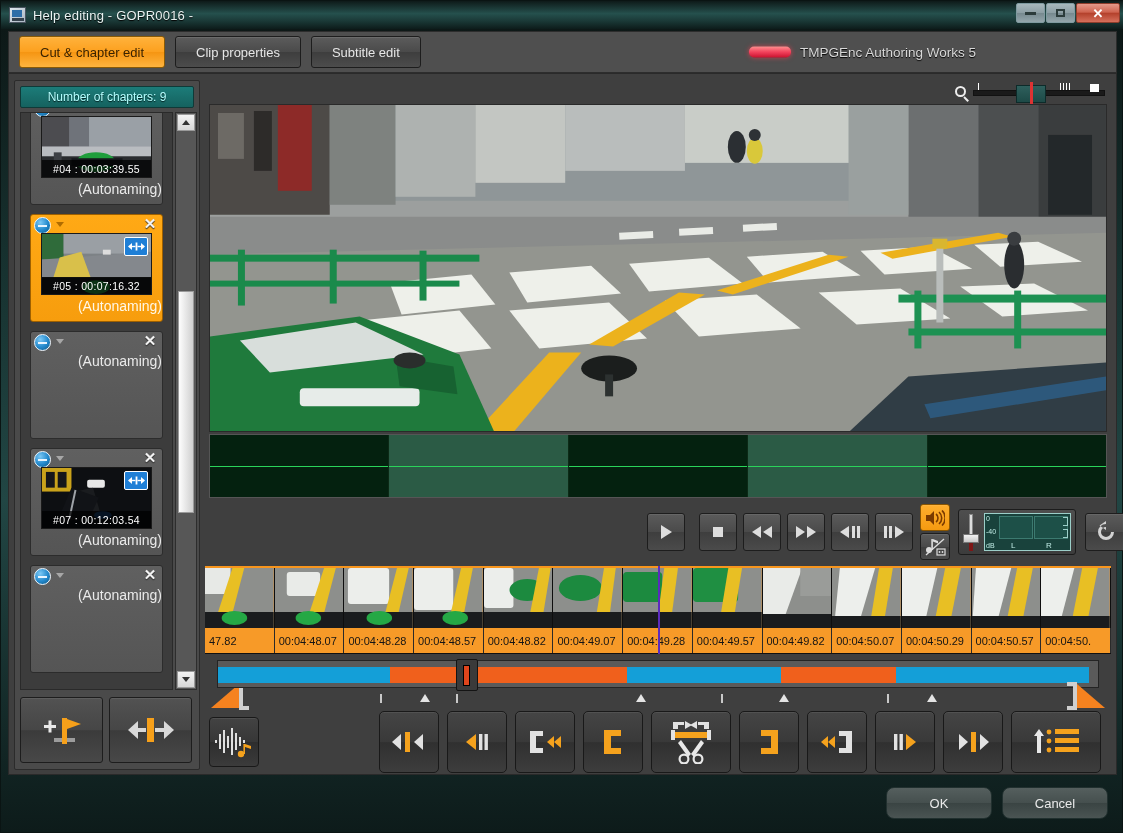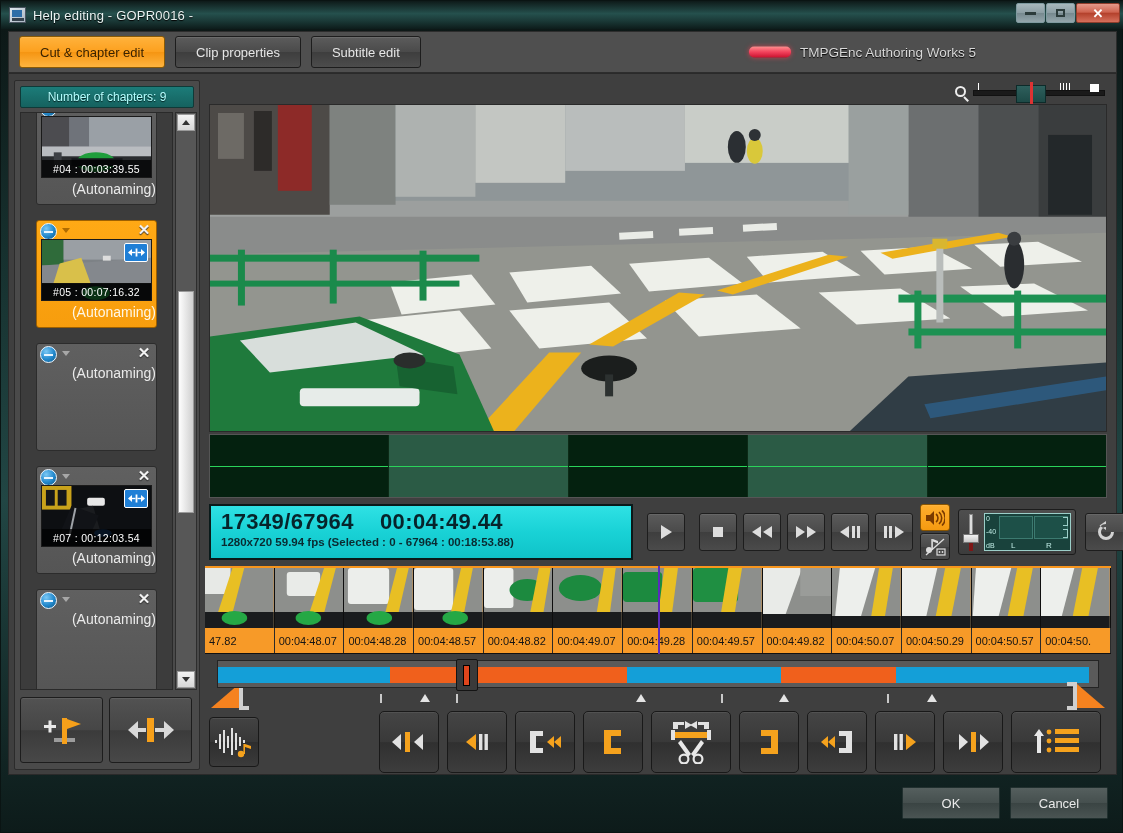--- a/index.html
+++ b/index.html
@@ -106,21 +106,21 @@
     margin:5px; height:22px; border:1px solid #0f3a38; border-radius:2px;
     background:linear-gradient(180deg,#1c7c79 0%, #15625f 100%);
     color:#b4ffff; font-size:12px; display:flex; align-items:center; justify-content:center;
     text-shadow:0 1px 1px #001f1e;
   }
   .chapters-list {
     position:absolute; left:5px; top:31px; width:153px; height:578px;
     overflow:hidden; background:#3c3c3c; border:1px solid #2a2a2a;
   }
   .chap {
-    position:relative; margin:15px; height:108px;
+    position:relative; margin:9px; height:108px;
     background:linear-gradient(180deg,#606060 0%, #555555 100%);
     border:1px solid #2c2c2c; border-radius:3px;
   }
   .chap.selected {
     background:linear-gradient(180deg,#ffa915 0%, #f79d0d 100%);
     border-color:#9e6000;
   }
   .chap-top { height:18px; position:relative; }
   .chap-bullet {
     position:absolute; left:3px; top:2px; width:17px; height:17px; border-radius:50%;
@@ -366,21 +366,21 @@
   }
   .ebtn.wide { width:80px; }
   .ebtn.last { width:90px; }
 
   
   .footer {
     position:absolute; left:0; bottom:0; width:1123px; height:58px;
     display:flex; align-items:center; justify-content:flex-end; padding-right:16px; gap:10px;
   }
   .fbtn {
-    width:98px; height:32px; border:1px solid #21302f; border-radius:1px;
+    width:106px; height:32px; border:1px solid #21302f; border-radius:8px;
     background:linear-gradient(180deg,#555f5e 0%, #454f4e 50%, #3a4443 51%, #4a5453 100%);
     display:flex; align-items:center; justify-content:center;
     color:#eaeaea; font-size:13px;
   }
   svg { display:block; }
 </style>
 </head>
 <body>
 
 <div class="window">
@@ -672,28 +672,20 @@
             <div class="wf-line" style="top:31px;"></div>
           </div>
         <div class="wf-seg lit">
             <div class="wf-line" style="top:31px;"></div>
           </div>
         <div class="wf-seg dark">
             <div class="wf-line" style="top:31px;"></div>
           </div>
       </div>
 
-      <div class="infobar">
-        <div class="info-main">
-          <span>17349/67964</span>
-          &nbsp;&nbsp;
-          <span>00:04:49.44</span>
-        </div>
-        <div class="info-sub">1280x720 59.94  fps  (Selected : 0 - 67964 : 00:18:53.88)</div>
-      </div>
 
       <div class="transport">
         <div class="tbtn">
             <span class="tri-r"></span>
           </div>
         <div class="tbtn" style="margin-left:14px;">
             <span class="sqr"></span>
           </div>
         <div class="tbtn">
           <svg width="20" height="12" viewBox="0 0 20 12">

